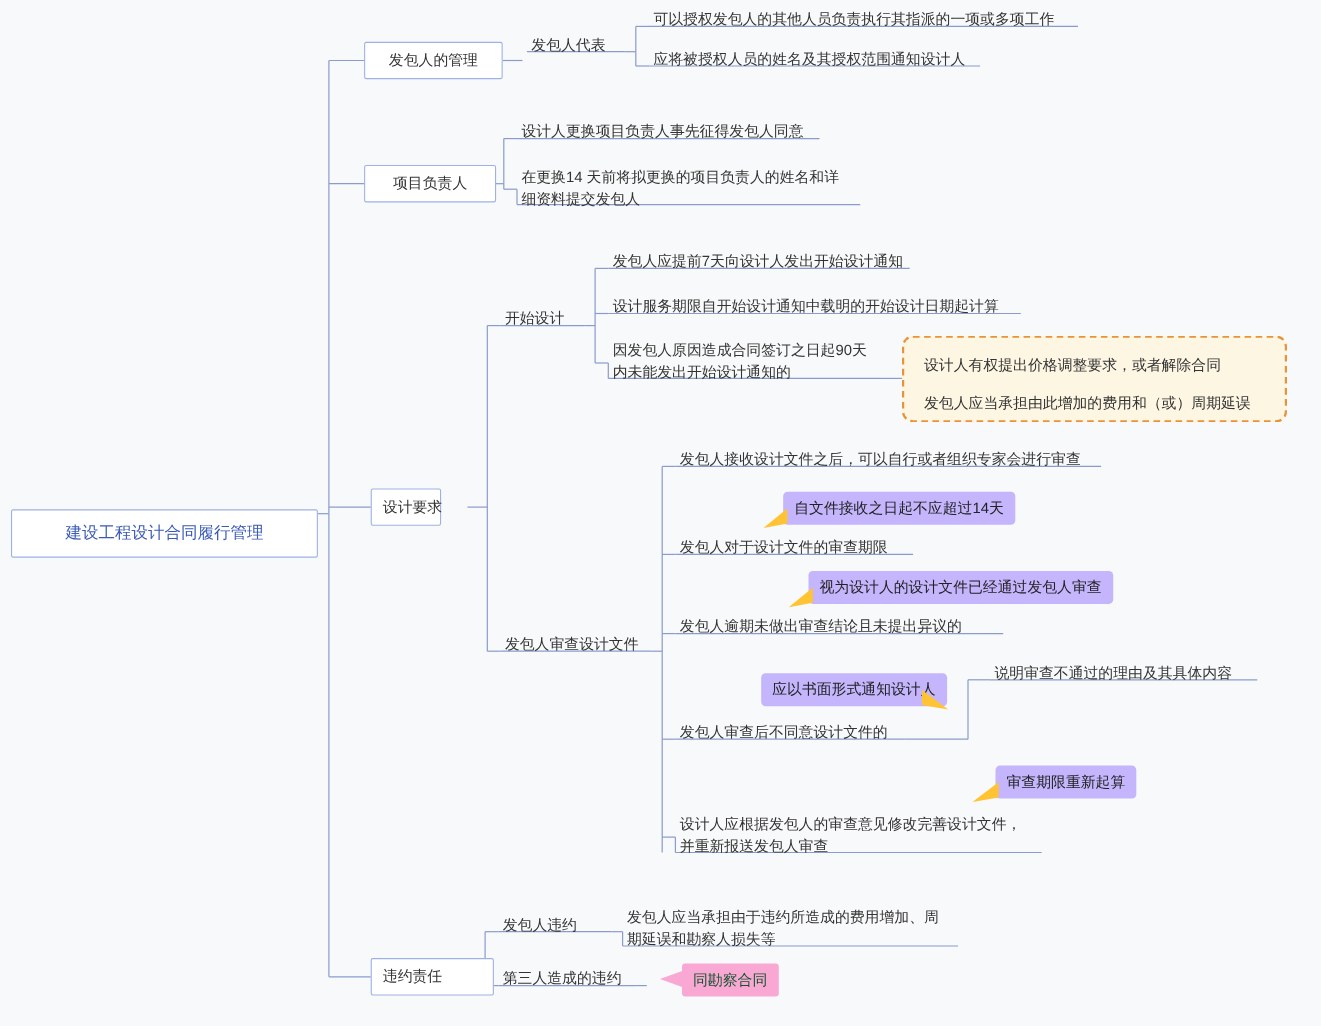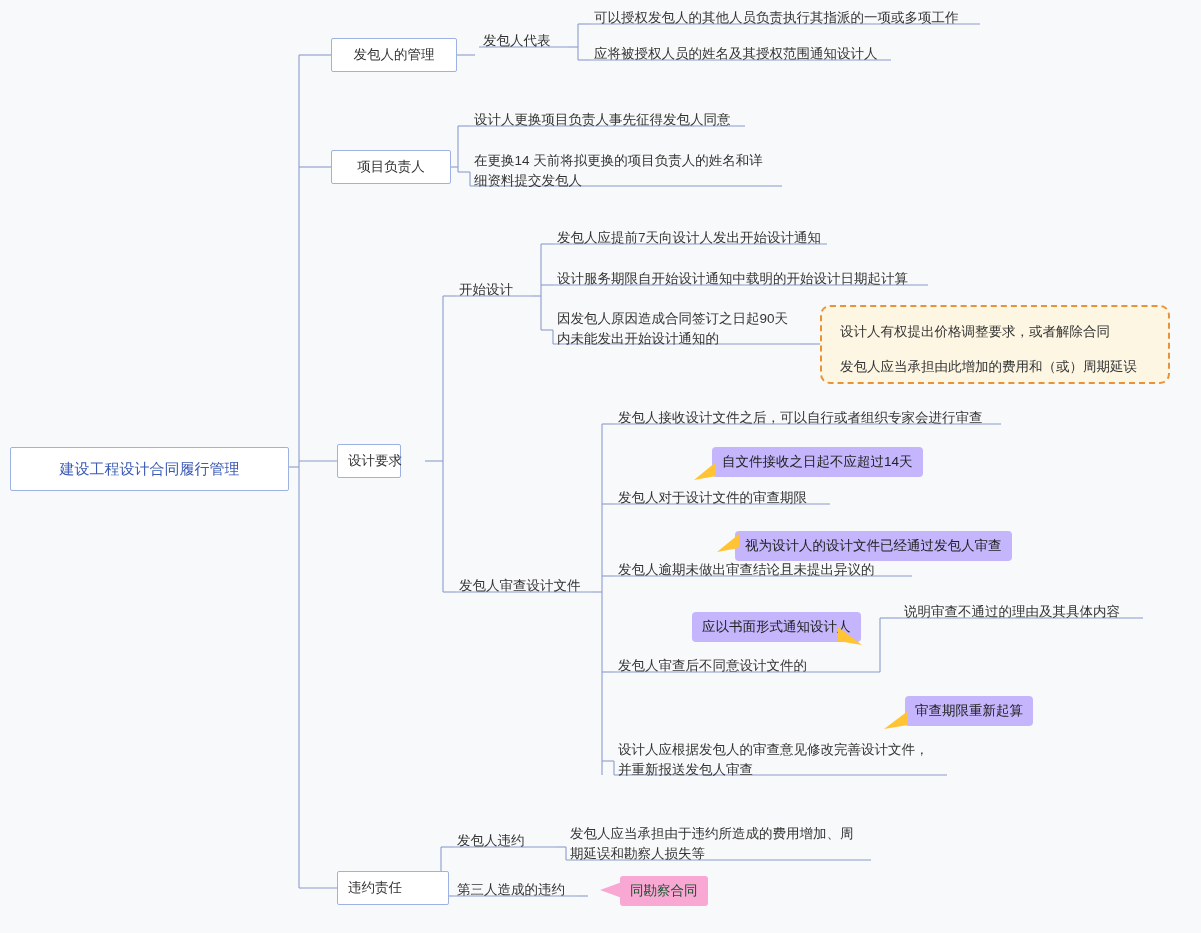--- a/index.html
+++ b/index.html
@@ -34,20 +34,21 @@
     white-space: pre;
   }
   
   .node.root {
     border: 1px solid #9db2e3;
     background: #ffffff;
     color: #3b5bb5;
     font-size: 15px;
     padding: 10px 14px;
     border-radius: 2px;
+    margin-top: 16px;
   }
   
   .node.boxed {
     border: 1px solid #9db2e3;
     background: #ffffff;
     color: #333;
     padding: 6px 10px;
     border-radius: 2px;
     font-size: 13.5px;
   }
@@ -216,21 +217,21 @@
 
   <div class="node plain" style="left:616px; top:407px;">发包人接收设计文件之后，可以自行或者组织专家会进行审查</div>
 
   <div class="node callout" style="left:712px; top:447px;">自文件接收之日起不应超过14天</div>
   <svg class="tail" style="left:694px; top:462px; width:22px; height:22px;">
     <polygon points="22,0 22,14 0,18" fill="#ffc333"></polygon>
   </svg>
 
   <div class="node plain" style="left:616px; top:487px;">发包人对于设计文件的审查期限</div>
 
-  <div class="node callout" style="left:735px; top:519px;margin-top:12px;">视为设计人的设计文件已经通过发包人审查</div>
+  <div class="node callout" style="left:735px; top:519px;">视为设计人的设计文件已经通过发包人审查</div>
   <svg class="tail" style="left:717px; top:534px; width:22px; height:22px;">
     <polygon points="22,0 22,14 0,18" fill="#ffc333"></polygon>
   </svg>
 
   <div class="node plain" style="left:616px; top:559px;">发包人逾期未做出审查结论且未提出异议的</div>
 
   <div class="node callout" style="left:692px; top:612px;">应以书面形式通知设计人</div>
   <svg class="tail" style="left:838px; top:627px; width:24px; height:22px;">
     <polygon points="0,0 0,14 24,18" fill="#ffc333"></polygon>
   </svg>

